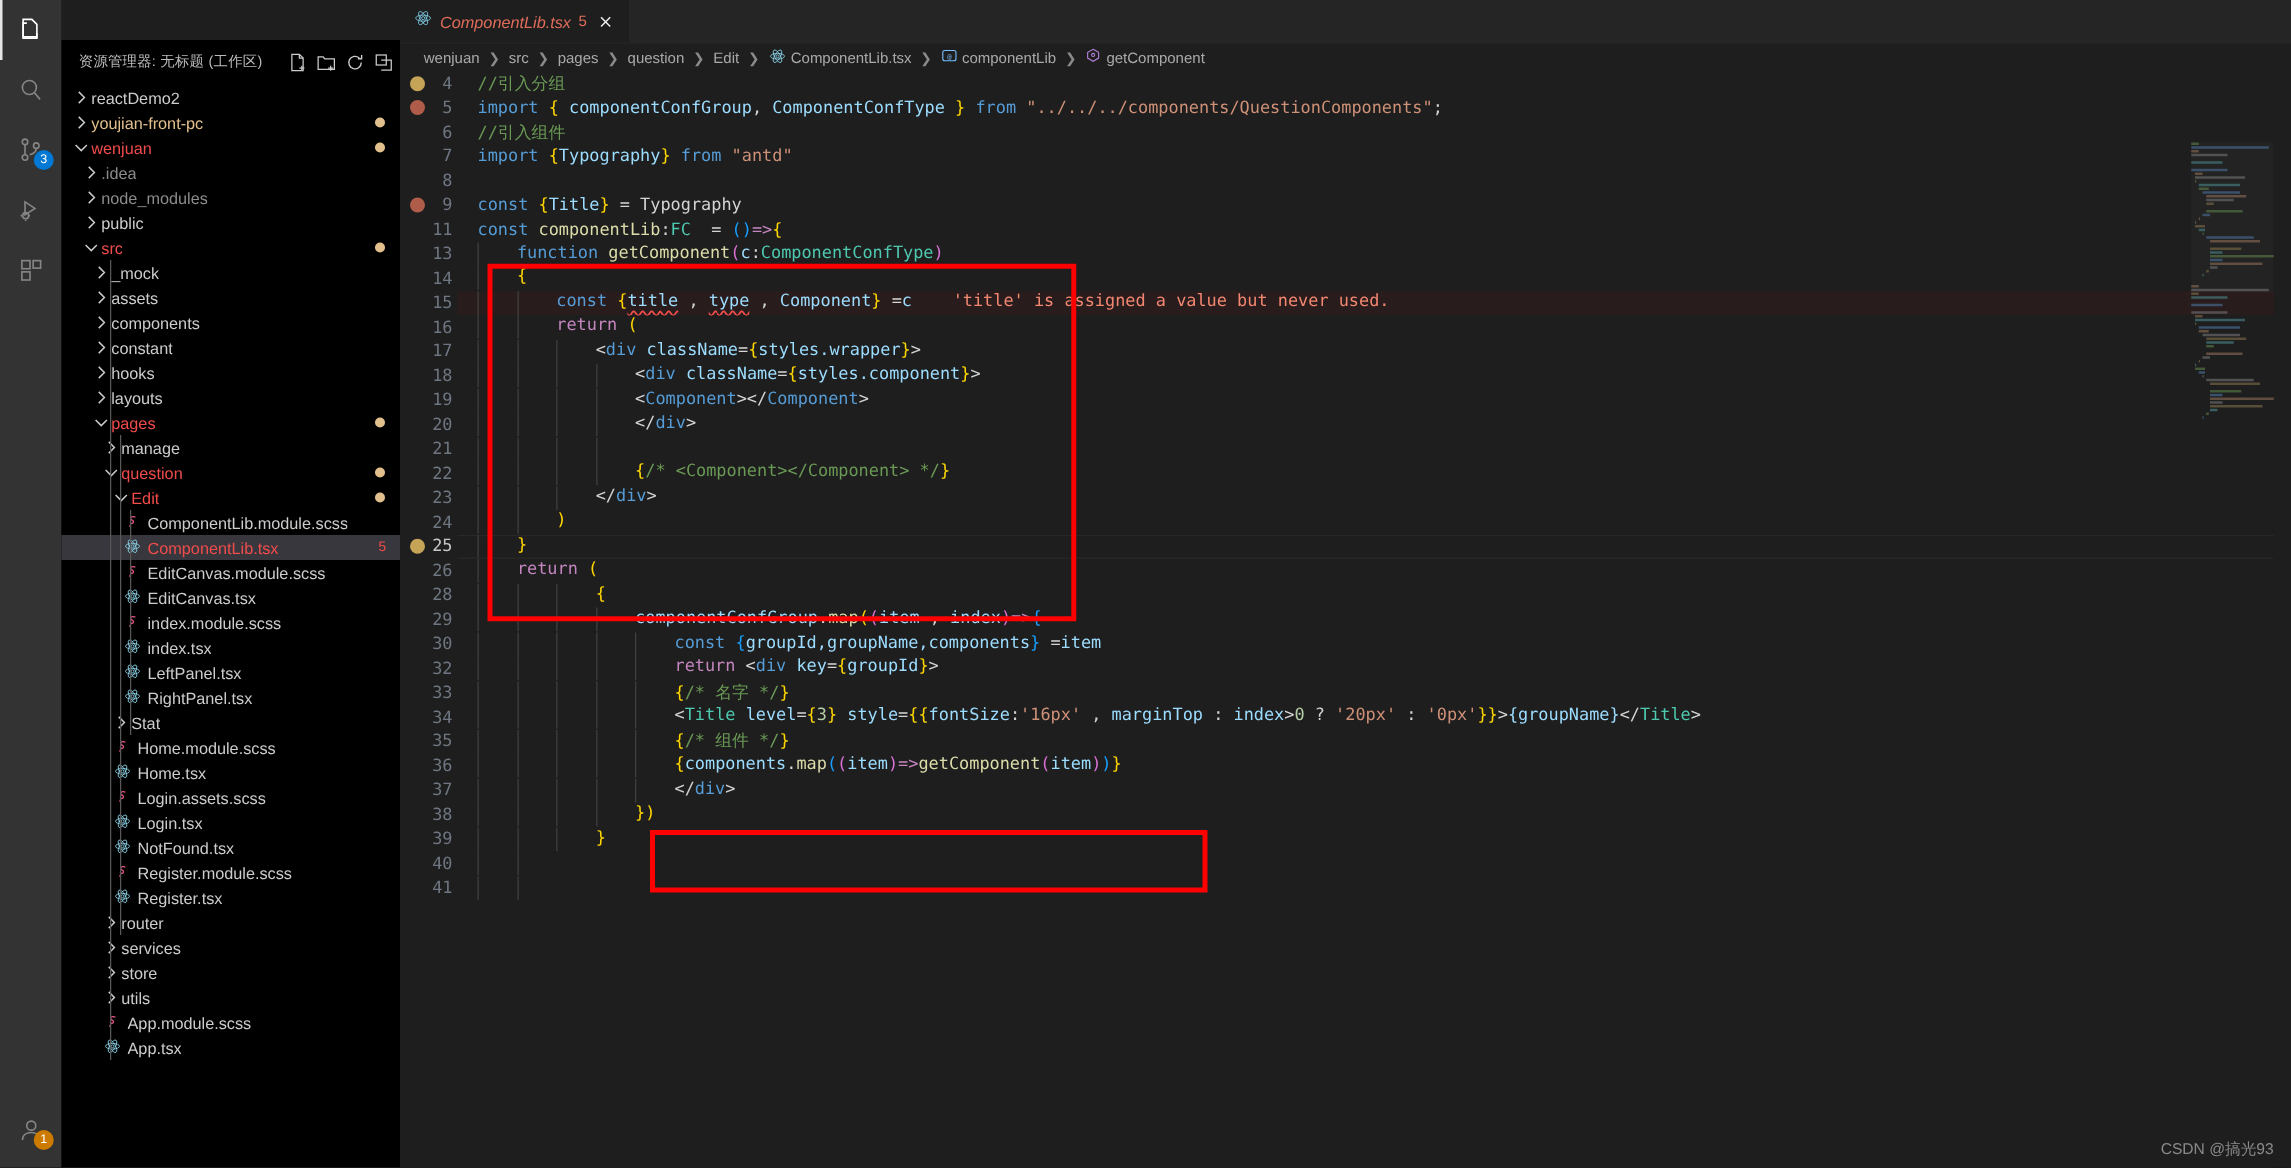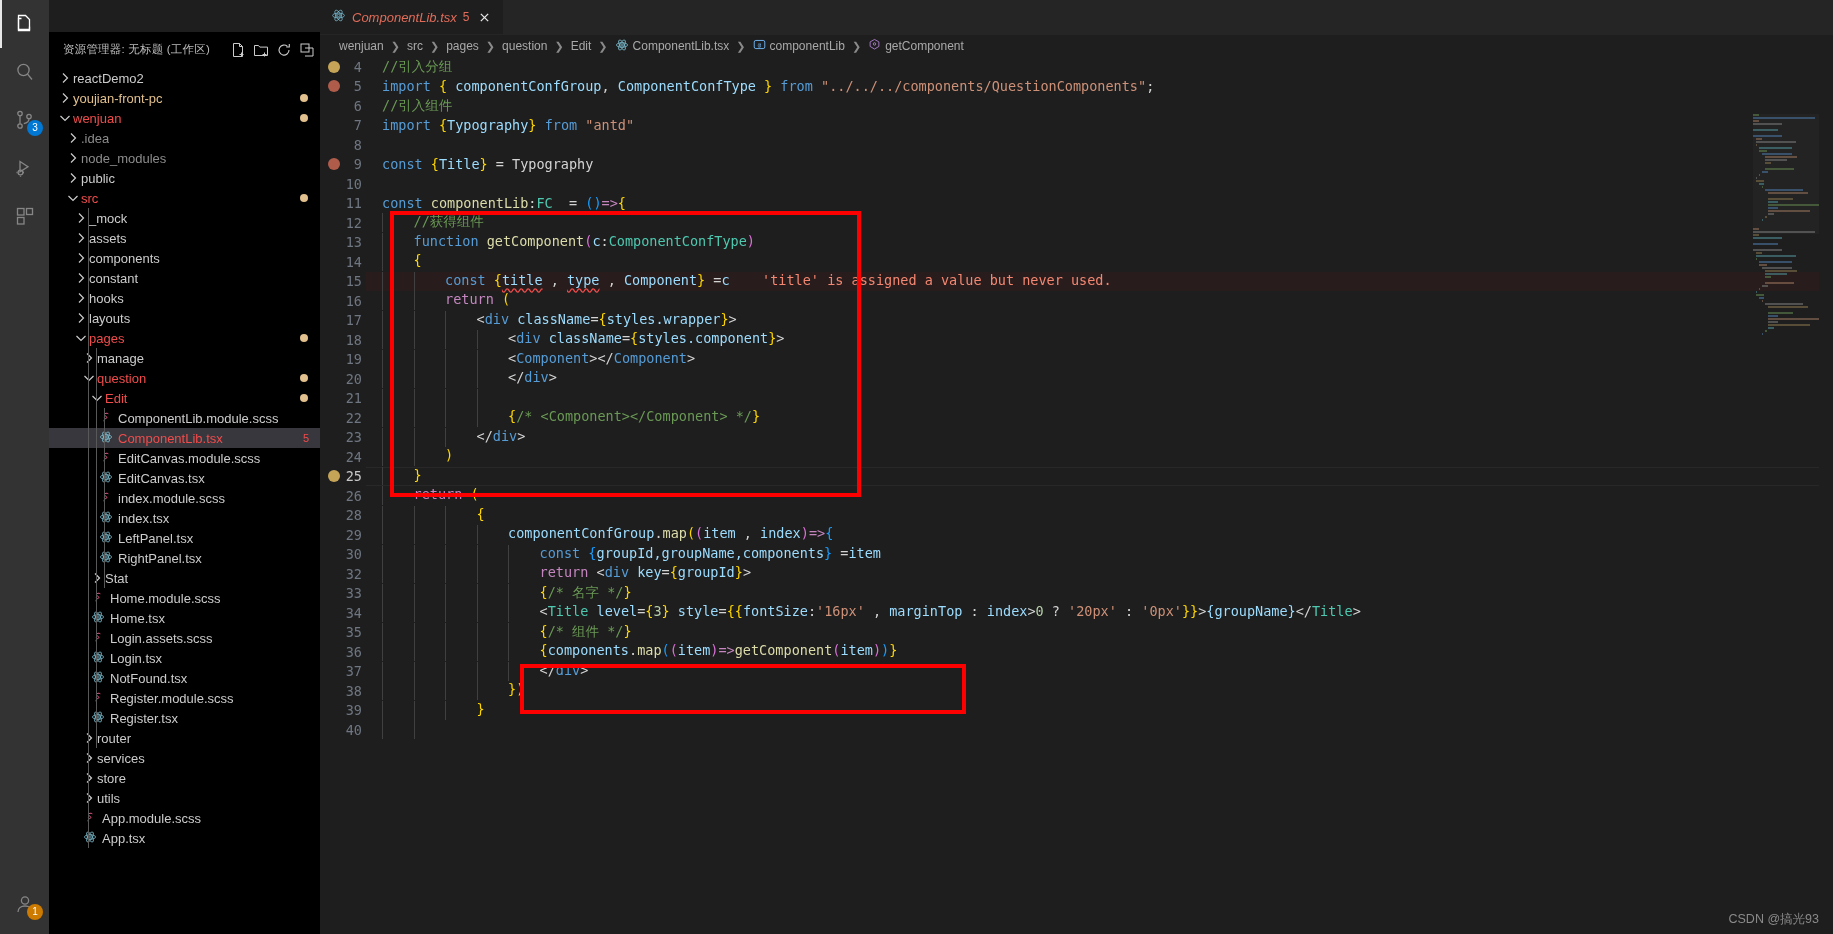--- a/index.html
+++ b/index.html
@@ -748,23 +748,21 @@
       </div>
 
     <div class="code-wrap">
       <div class="code-scroll" id="code">
           <div class="cline"><span class="glyph" style="background: rgb(197, 164, 88);"></span><span class="gutter">4</span><span class="code-txt"><span class="t-com">//引入分组</span></span></div>
           <div class="cline"><span class="glyph" style="background: rgb(176, 92, 75);"></span><span class="gutter">5</span><span class="code-txt"><span class="t-kw">import</span><span class="t-plain"> </span><span class="t-brace-y">{</span><span class="t-var"> componentConfGroup</span><span class="t-plain">,</span><span class="t-var"> ComponentConfType </span><span class="t-brace-y">}</span><span class="t-plain"> </span><span class="t-kw">from</span><span class="t-plain"> </span><span class="t-str">"../../../components/QuestionComponents"</span><span class="t-plain">;</span></span></div>
           <div class="cline"><span class="gutter">6</span><span class="code-txt"><span class="t-com">//引入组件</span></span></div>
           <div class="cline"><span class="gutter">7</span><span class="code-txt"><span class="t-kw">import</span><span class="t-plain"> </span><span class="t-brace-y">{</span><span class="t-var">Typography</span><span class="t-brace-y">}</span><span class="t-plain"> </span><span class="t-kw">from</span><span class="t-plain"> </span><span class="t-str">"antd"</span></span></div>
           <div class="cline"><span class="gutter">8</span><span class="code-txt"></span></div>
           <div class="cline"><span class="glyph" style="background: rgb(176, 92, 75);"></span><span class="gutter">9</span><span class="code-txt"><span class="t-kw">const</span><span class="t-plain"> </span><span class="t-brace-y">{</span><span class="t-var">Title</span><span class="t-brace-y">}</span><span class="t-plain"> = </span><span class="t-plain">Typography</span></span></div>
-          <div class="cline"><span class="gutter">10</span><span class="code-txt"></span></div>
           <div class="cline"><span class="gutter">11</span><span class="code-txt"><span class="t-kw">const</span><span class="t-plain"> </span><span class="t-fn">componentLib</span><span class="t-plain">:</span><span class="t-type">FC</span><span class="t-plain">  = </span><span class="t-brace-b">(</span><span class="t-brace-b">)</span><span class="t-kw2">=&gt;</span><span class="t-brace-y">{</span></span></div>
-          <div class="cline"><span class="gutter">12</span><span class="code-txt"><span class="ind" style="width: 32.52px;"></span><span class="t-com">//获得组件</span></span></div>
           <div class="cline"><span class="gutter">13</span><span class="code-txt"><span class="ind" style="width: 32.52px;"></span><span class="t-kw">function</span><span class="t-plain"> </span><span class="t-fn">getComponent</span><span class="t-brace-p">(</span><span class="t-var">c</span><span class="t-plain">:</span><span class="t-type">ComponentConfType</span><span class="t-brace-p">)</span></span></div>
           <div class="cline"><span class="gutter">14</span><span class="code-txt"><span class="ind" style="width: 32.52px;"></span><span class="t-brace-y">{</span></span></div>
           <div class="cline"><div class="errline"></div><span class="gutter">15</span><span class="code-txt"><span class="ind" style="width: 32.52px;"></span><span class="ind" style="width: 32.52px;"></span><span class="t-kw">const</span><span class="t-plain"> </span><span class="t-brace-y">{</span><span class="t-var squiggle">title</span><span class="t-plain"> , </span><span class="t-var squiggle">type</span><span class="t-plain"> , </span><span class="t-var">Component</span><span class="t-brace-y">}</span><span class="t-plain"> =</span><span class="t-var">c</span><span class="t-err">    'title' is assigned a value but never used.</span></span></div>
           <div class="cline"><span class="gutter">16</span><span class="code-txt"><span class="ind" style="width: 32.52px;"></span><span class="ind" style="width: 32.52px;"></span><span class="t-kw2">return</span><span class="t-plain"> </span><span class="t-brace-y">(</span></span></div>
           <div class="cline"><span class="gutter">17</span><span class="code-txt"><span class="ind" style="width: 32.52px;"></span><span class="ind" style="width: 32.52px;"></span><span class="ind" style="width: 32.52px;"></span><span class="t-plain">&lt;</span><span class="t-tag">div</span><span class="t-plain"> </span><span class="t-attr">className</span><span class="t-plain">=</span><span class="t-brace-y">{</span><span class="t-var">styles.wrapper</span><span class="t-brace-y">}</span><span class="t-plain">&gt;</span></span></div>
           <div class="cline"><span class="gutter">18</span><span class="code-txt"><span class="ind" style="width: 32.52px;"></span><span class="ind" style="width: 32.52px;"></span><span class="ind" style="width: 32.52px;"></span><span class="ind" style="width: 32.52px;"></span><span class="t-plain">&lt;</span><span class="t-tag">div</span><span class="t-plain"> </span><span class="t-attr">className</span><span class="t-plain">=</span><span class="t-brace-y">{</span><span class="t-var">styles.component</span><span class="t-brace-y">}</span><span class="t-plain">&gt;</span></span></div>
           <div class="cline"><span class="gutter">19</span><span class="code-txt"><span class="ind" style="width: 32.52px;"></span><span class="ind" style="width: 32.52px;"></span><span class="ind" style="width: 32.52px;"></span><span class="ind" style="width: 32.52px;"></span><span class="t-plain">&lt;</span><span class="t-tag">Component</span><span class="t-plain">&gt;&lt;/</span><span class="t-tag">Component</span><span class="t-plain">&gt;</span></span></div>
           <div class="cline"><span class="gutter">20</span><span class="code-txt"><span class="ind" style="width: 32.52px;"></span><span class="ind" style="width: 32.52px;"></span><span class="ind" style="width: 32.52px;"></span><span class="ind" style="width: 32.52px;"></span><span class="t-plain">&lt;/</span><span class="t-tag">div</span><span class="t-plain">&gt;</span></span></div>
           <div class="cline"><span class="gutter">21</span><span class="code-txt"><span class="ind" style="width: 32.52px;"></span><span class="ind" style="width: 32.52px;"></span><span class="ind" style="width: 32.52px;"></span><span class="ind" style="width: 32.52px;"></span></span></div>
           <div class="cline"><span class="gutter">22</span><span class="code-txt"><span class="ind" style="width: 32.52px;"></span><span class="ind" style="width: 32.52px;"></span><span class="ind" style="width: 32.52px;"></span><span class="ind" style="width: 32.52px;"></span><span class="t-brace-y">{</span><span class="t-com">/* &lt;Component&gt;&lt;/Component&gt; */</span><span class="t-brace-y">}</span></span></div>
@@ -777,20 +775,21 @@
           <div class="cline"><span class="gutter">30</span><span class="code-txt"><span class="ind" style="width: 32.52px;"></span><span class="ind" style="width: 32.52px;"></span><span class="ind" style="width: 32.52px;"></span><span class="ind" style="width: 32.52px;"></span><span class="ind" style="width: 32.52px;"></span><span class="t-kw">const</span><span class="t-plain"> </span><span class="t-brace-b">{</span><span class="t-var">groupId,groupName,components</span><span class="t-brace-b">}</span><span class="t-plain"> =</span><span class="t-var">item</span></span></div>
           <div class="cline"><span class="gutter">32</span><span class="code-txt"><span class="ind" style="width: 32.52px;"></span><span class="ind" style="width: 32.52px;"></span><span class="ind" style="width: 32.52px;"></span><span class="ind" style="width: 32.52px;"></span><span class="ind" style="width: 32.52px;"></span><span class="t-kw2">return</span><span class="t-plain"> &lt;</span><span class="t-tag">div</span><span class="t-plain"> </span><span class="t-attr">key</span><span class="t-plain">=</span><span class="t-brace-y">{</span><span class="t-var">groupId</span><span class="t-brace-y">}</span><span class="t-plain">&gt;</span></span></div>
           <div class="cline"><span class="gutter">33</span><span class="code-txt"><span class="ind" style="width: 32.52px;"></span><span class="ind" style="width: 32.52px;"></span><span class="ind" style="width: 32.52px;"></span><span class="ind" style="width: 32.52px;"></span><span class="ind" style="width: 32.52px;"></span><span class="t-brace-y">{</span><span class="t-com">/* 名字 */</span><span class="t-brace-y">}</span></span></div>
           <div class="cline"><span class="gutter">34</span><span class="code-txt"><span class="ind" style="width: 32.52px;"></span><span class="ind" style="width: 32.52px;"></span><span class="ind" style="width: 32.52px;"></span><span class="ind" style="width: 32.52px;"></span><span class="ind" style="width: 32.52px;"></span><span class="t-plain">&lt;</span><span class="t-type">Title</span><span class="t-plain"> </span><span class="t-attr">level</span><span class="t-plain">=</span><span class="t-brace-y">{</span><span class="t-num">3</span><span class="t-brace-y">}</span><span class="t-plain"> </span><span class="t-attr">style</span><span class="t-plain">=</span><span class="t-brace-y">{{</span><span class="t-var">fontSize</span><span class="t-plain">:</span><span class="t-str">'16px'</span><span class="t-plain"> , </span><span class="t-var">marginTop</span><span class="t-plain"> : </span><span class="t-var">index</span><span class="t-plain">&gt;</span><span class="t-num">0</span><span class="t-plain"> ? </span><span class="t-str">'20px'</span><span class="t-plain"> : </span><span class="t-str">'0px'</span><span class="t-brace-y">}}</span><span class="t-plain">&gt;</span><span class="t-var">{groupName}</span><span class="t-plain">&lt;/</span><span class="t-type">Title</span><span class="t-plain">&gt;</span></span></div>
           <div class="cline"><span class="gutter">35</span><span class="code-txt"><span class="ind" style="width: 32.52px;"></span><span class="ind" style="width: 32.52px;"></span><span class="ind" style="width: 32.52px;"></span><span class="ind" style="width: 32.52px;"></span><span class="ind" style="width: 32.52px;"></span><span class="t-brace-y">{</span><span class="t-com">/* 组件 */</span><span class="t-brace-y">}</span></span></div>
           <div class="cline"><span class="gutter">36</span><span class="code-txt"><span class="ind" style="width: 32.52px;"></span><span class="ind" style="width: 32.52px;"></span><span class="ind" style="width: 32.52px;"></span><span class="ind" style="width: 32.52px;"></span><span class="ind" style="width: 32.52px;"></span><span class="t-brace-y">{</span><span class="t-var">components</span><span class="t-plain">.</span><span class="t-fn">map</span><span class="t-brace-b">(</span><span class="t-brace-p">(</span><span class="t-var">item</span><span class="t-brace-p">)</span><span class="t-kw2">=&gt;</span><span class="t-fn">getComponent</span><span class="t-brace-p">(</span><span class="t-var">item</span><span class="t-brace-p">)</span><span class="t-brace-b">)</span><span class="t-brace-y">}</span></span></div>
           <div class="cline"><span class="gutter">37</span><span class="code-txt"><span class="ind" style="width: 32.52px;"></span><span class="ind" style="width: 32.52px;"></span><span class="ind" style="width: 32.52px;"></span><span class="ind" style="width: 32.52px;"></span><span class="ind" style="width: 32.52px;"></span><span class="t-plain">&lt;/</span><span class="t-tag">div</span><span class="t-plain">&gt;</span></span></div>
           <div class="cline"><span class="gutter">38</span><span class="code-txt"><span class="ind" style="width: 32.52px;"></span><span class="ind" style="width: 32.52px;"></span><span class="ind" style="width: 32.52px;"></span><span class="ind" style="width: 32.52px;"></span><span class="t-brace-y">}</span><span class="t-brace-y">)</span></span></div>
           <div class="cline"><span class="gutter">39</span><span class="code-txt"><span class="ind" style="width: 32.52px;"></span><span class="ind" style="width: 32.52px;"></span><span class="ind" style="width: 32.52px;"></span><span class="t-brace-y">}</span></span></div>
           <div class="cline"><span class="gutter">40</span><span class="code-txt"><span class="ind" style="width: 32.52px;"></span><span class="ind" style="width: 32.52px;"></span></span></div>
+          <div class="cline"><span class="gutter">41</span><span class="code-txt"><span class="ind" style="width: 32.52px;"></span><span class="ind" style="width: 32.52px;"></span></span></div>
         </div>
 
       <div class="scroll-deco"></div>
       <div class="minimap" id="minimap">
           <div class="mm-slider"></div>
           <div class="mm-line" style="margin-left: 0px; width: 5.7px; background: rgb(90, 122, 74); opacity: 0.75;"></div>
           <div class="mm-line" style="margin-left: 0px; width: 62px; background: rgb(74, 110, 149); opacity: 0.75;"></div>
           <div class="mm-line" style="margin-left: 0px; width: 5.7px; background: rgb(138, 106, 85); opacity: 0.75;"></div>
           <div class="mm-line" style="margin-left: 0px; width: 29.45px; background: rgb(111, 111, 111); opacity: 0.75;"></div>
           <div class="mm-line" style="margin-left: 0px; width: 0px; background: rgb(122, 106, 69); opacity: 0;"></div>

